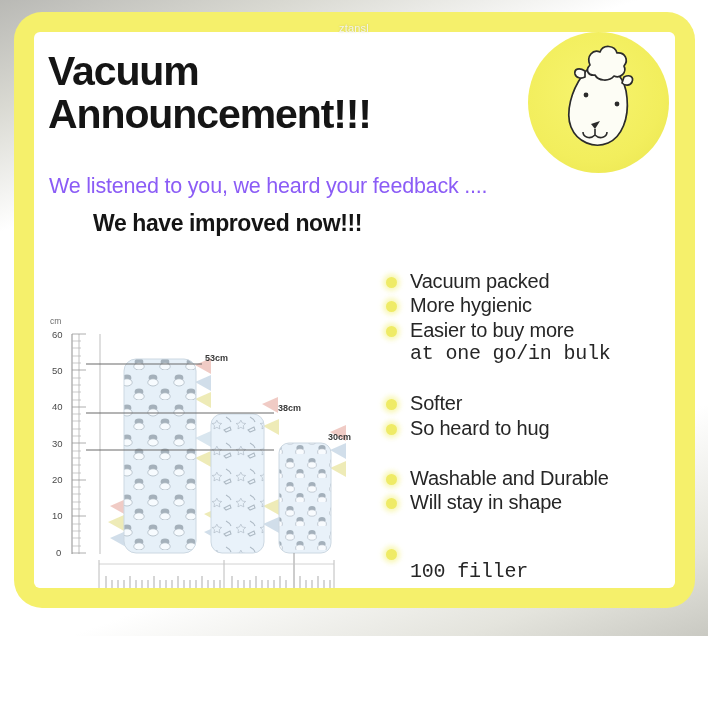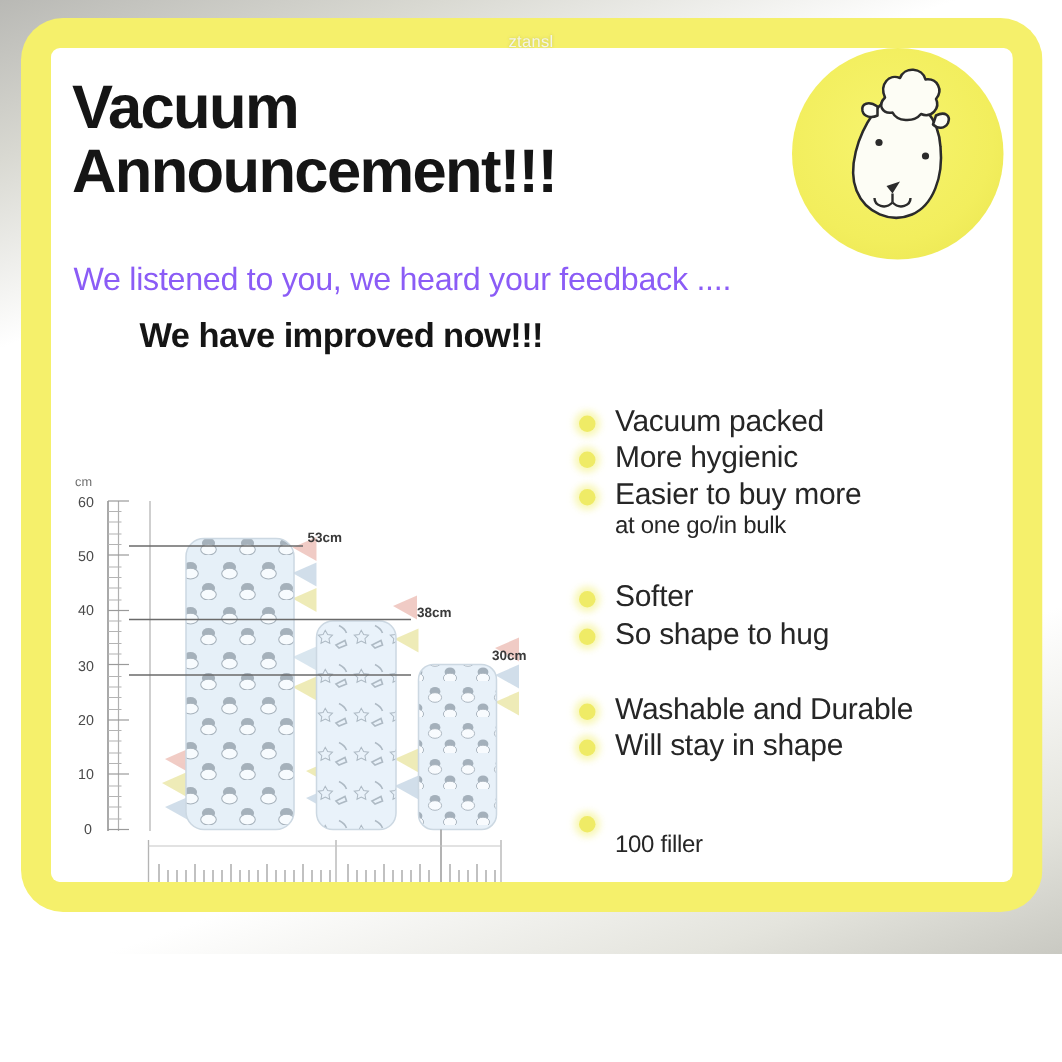--- a/index.html
+++ b/index.html
@@ -108,24 +108,25 @@
     background: #efeb66;
     box-shadow: 0 0 5px 3px rgba(243,240,120,.55);
     margin: 8px 13px 0 0;
   }
   .btext {
     font-size: 20px;
     color: #262626;
     letter-spacing: -.2px;
   }
   .bsub {
-    font-size: 16px;
+    font-size: 20px;
     color: #262626;
     letter-spacing: -.2px;
     margin-left: 24px;
+    font-family: Liberation Mono, monospace;
   }
 
   
   #chart {
     position: absolute;
     left: 8px; top: 278px;
     width: 330px; height: 310px;
   }
   #chart svg { display: block; }
 
@@ -191,21 +192,21 @@
         <div class="bsub">at one go/in bulk</div>
       </div>
 
       <div class="bgroup">
         <div class="brow">
           <span class="bdot"></span>
           <span class="btext">Softer</span>
         </div>
         <div class="brow">
           <span class="bdot"></span>
-          <span class="btext">So shape to hug</span>
+          <span class="btext">So heard to hug</span>
         </div>
       </div>
 
       <div class="bgroup">
         <div class="brow">
           <span class="bdot"></span>
           <span class="btext">Washable and Durable</span>
         </div>
         <div class="brow">
           <span class="bdot"></span>

